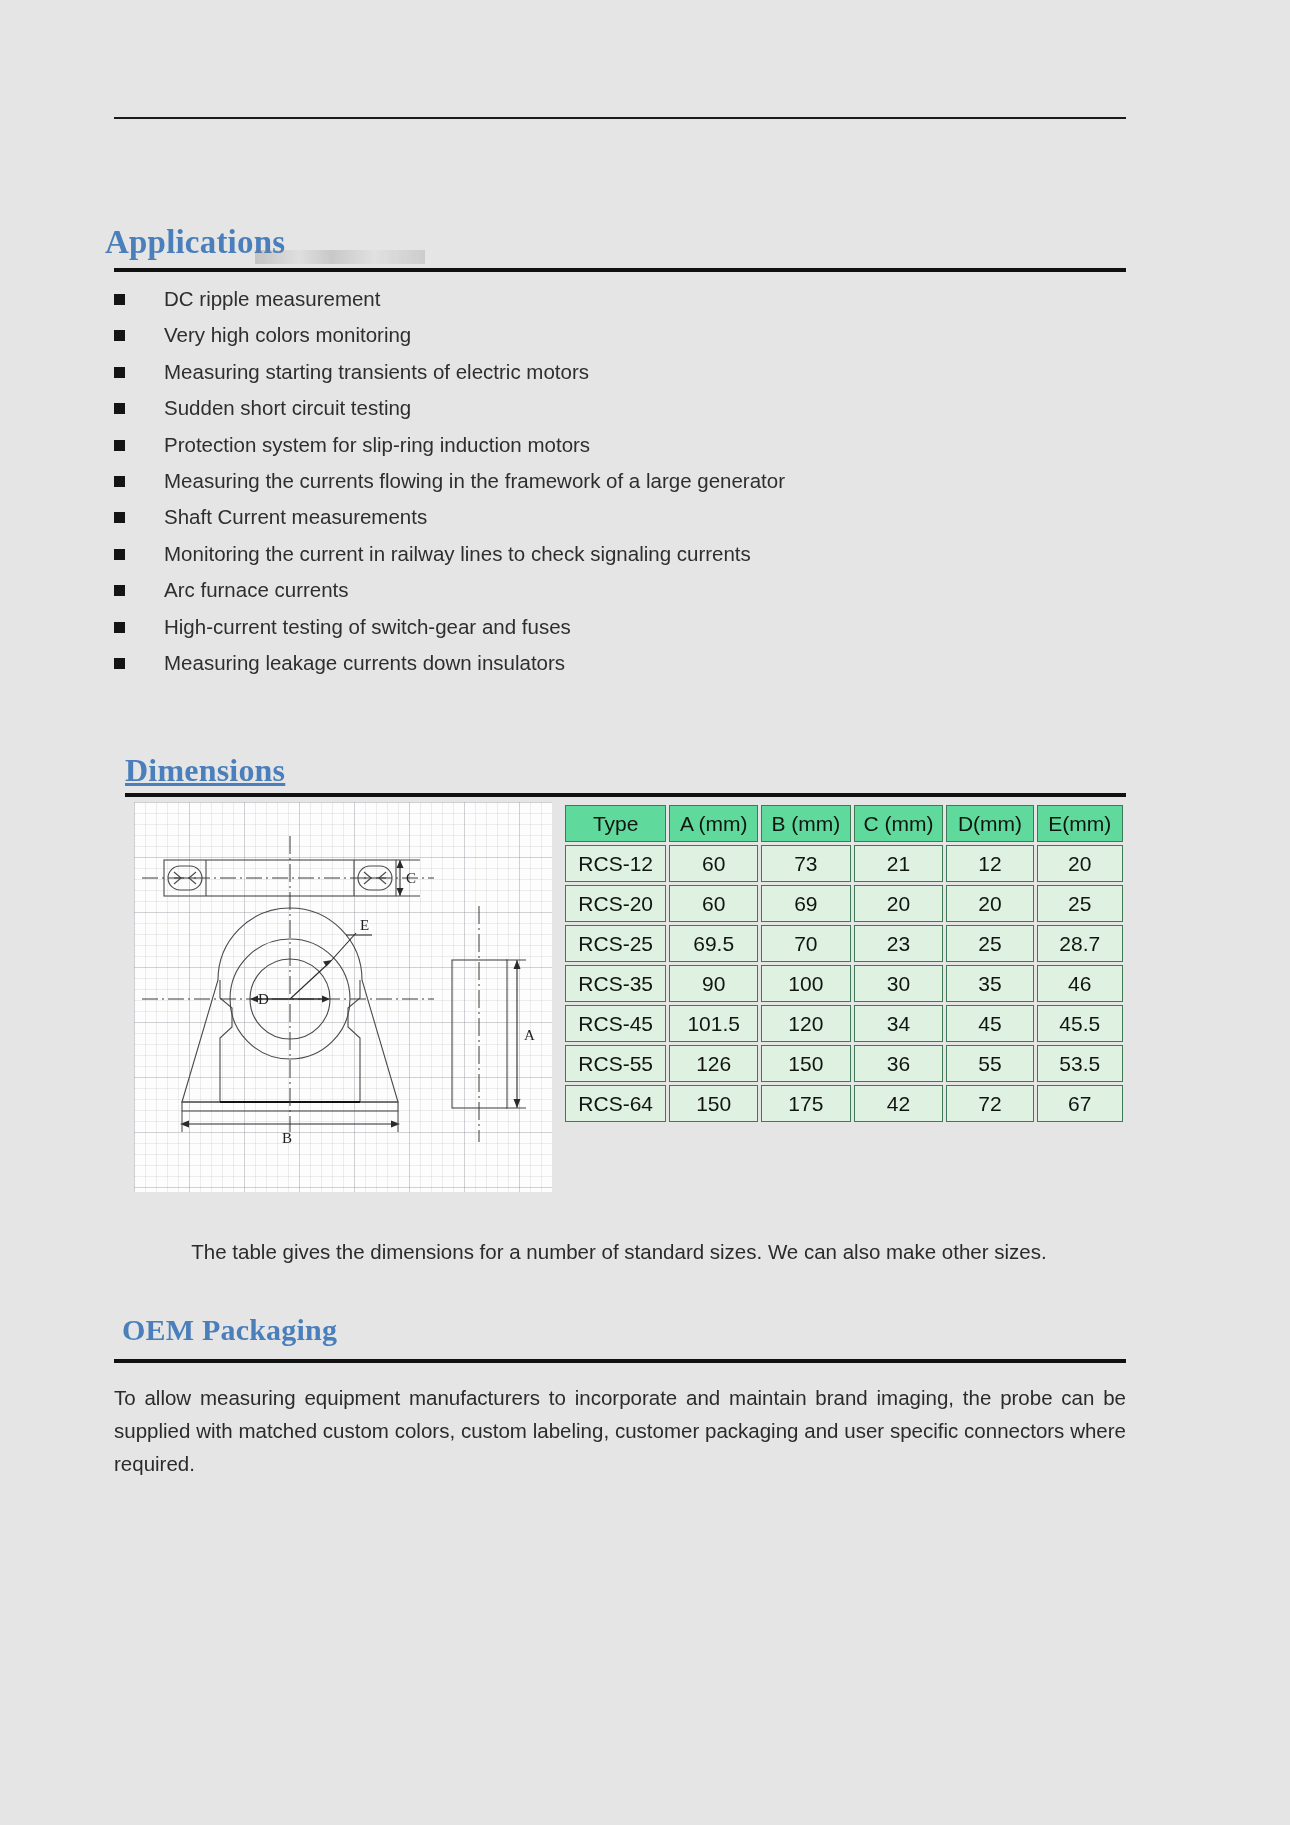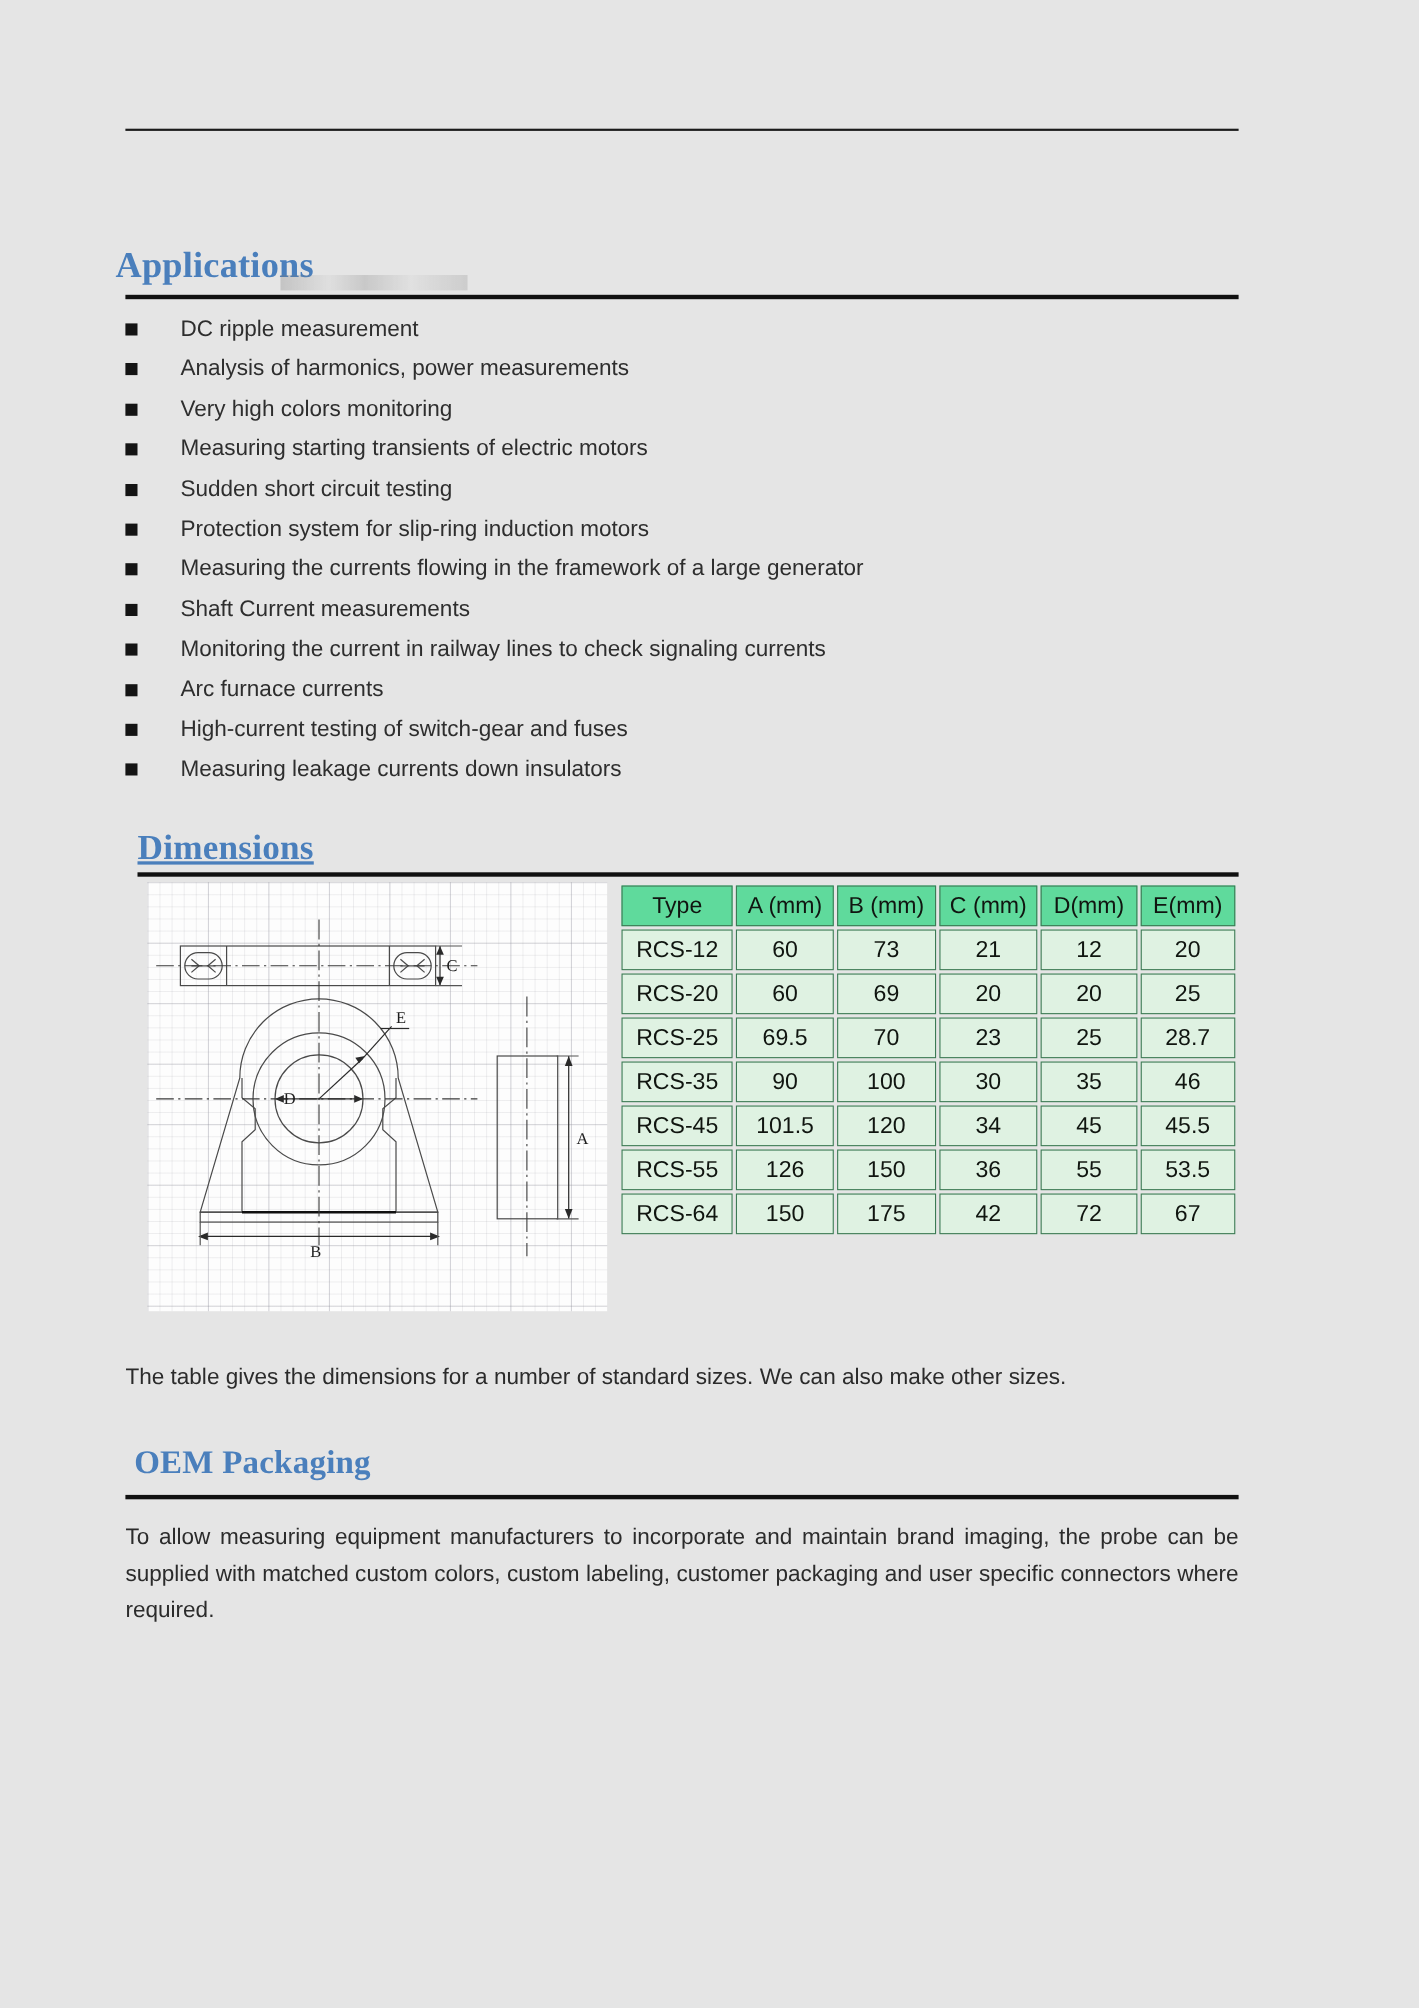--- a/index.html
+++ b/index.html
@@ -158,20 +158,21 @@
     position: absolute;
     font-size: 20.5px;
     color: #2b2b2b;
     line-height: 1.62;
   }
   #table-caption {
     left: 114px;
     top: 1235px;
     width: 1010px;
     white-space: nowrap;
+    text-align: center;
   }
   #oem-paragraph {
     left: 114px;
     top: 1381px;
     width: 1012px;
     text-align: justify;
   }
 </style>
 </head>
 <body>
@@ -181,24 +182,20 @@
   <div class="top-rule"></div>
 
   <div class="section-heading" id="heading-applications">Applications</div>
   <div class="heading-rule" id="rule-applications"></div>
   <div class="scan-artifact"></div>
 
   <div class="bullet-list">
     <div class="bullet-item">
       <span class="bullet-marker"></span>
       <span class="bullet-text">DC ripple measurement</span>
-    </div>
-    <div class="bullet-item">
-      <span class="bullet-marker"></span>
-      <span class="bullet-text">Analysis of harmonics, power measurements</span>
     </div>
     <div class="bullet-item">
       <span class="bullet-marker"></span>
       <span class="bullet-text">Very high colors monitoring</span>
     </div>
     <div class="bullet-item">
       <span class="bullet-marker"></span>
       <span class="bullet-text">Measuring starting transients of electric motors</span>
     </div>
     <div class="bullet-item">

